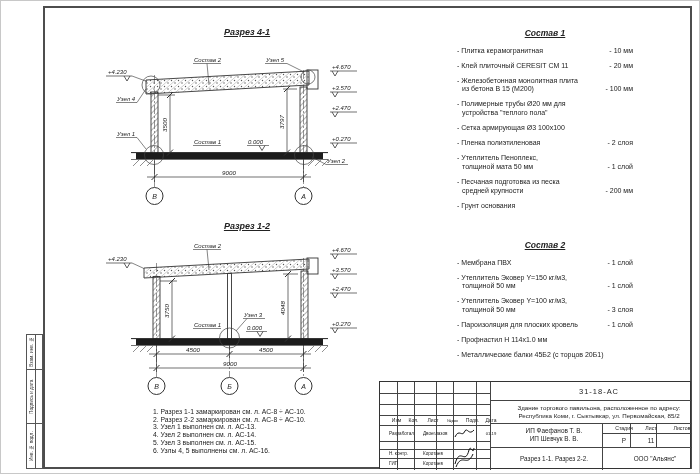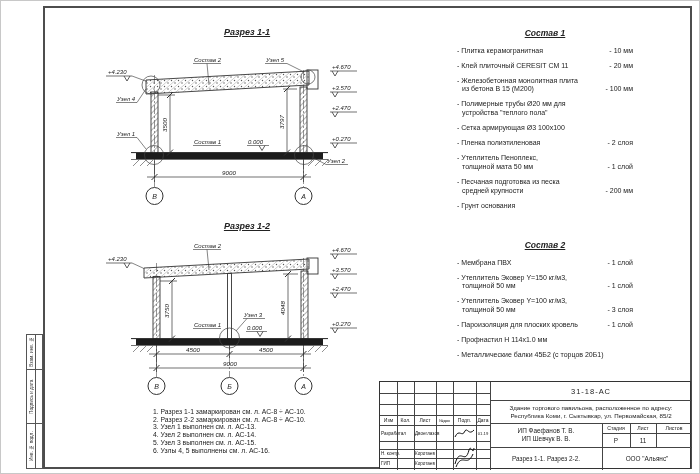--- a/index.html
+++ b/index.html
@@ -28,21 +28,21 @@
   svg .lbl{font-size:6px;}
   svg .dim{font-size:6.2px;}
   svg .axl{font-size:7px;text-anchor:middle;}
   .sec-svg{position:absolute;}
   
   .stamp{position:absolute;left:378px;top:380px;width:312px;height:88px;border:1.4px solid #333;
          box-sizing:border-box;background:#fff;}
   .stamp .vl{position:absolute;width:1px;background:#444;}
   .stamp .hl{position:absolute;height:1px;background:#444;}
   .cell{position:absolute;display:flex;align-items:center;justify-content:center;text-align:right;
-        color:#222;overflow:hidden;}
+        color:#222;overflow:hidden;margin-left:8px;}
   .sig{position:absolute;}
 </style>
 </head>
 <body>
 
 <div class="sheet">
   <div class="frame"></div>
 
   <div class="mbox" style="top:333px;height:36px">
     <span class="mtext">Взам. инв. №</span>
@@ -50,21 +50,21 @@
   </div>
   <div class="mbox" style="top:368px;height:55px">
     <span class="mtext">Подпись и дата</span>
     <span class="mdiv"></span>
   </div>
   <div class="mbox" style="top:422px;height:46px">
     <span class="mtext">Инв. № подл.</span>
     <span class="mdiv"></span>
   </div>
 
-  <div class="sec-title" style="left:186px;top:26px">Разрез 1-1</div>
+  <div class="sec-title" style="left:186px;top:26px">Разрез 4-1</div>
 
   <svg class="sec-svg" style="left:50px;top:48px" width="352" height="172" viewBox="0 0 352 172">
     <defs>
       <pattern id="hatch1" width="4" height="4" patternUnits="userSpaceOnUse" patternTransform="rotate(45)">
         <line x1="0" y1="0" x2="0" y2="4" stroke="#666" stroke-width="1"></line>
       </pattern>
       <pattern id="rooftex1" width="7" height="6" patternUnits="userSpaceOnUse">
         <circle cx="1.5" cy="1.5" r="0.7" fill="#555"></circle>
         <circle cx="5" cy="4" r="0.7" fill="#555"></circle>
         <line x1="0" y1="6" x2="7" y2="0" stroke="#999" stroke-width="0.5"></line>

